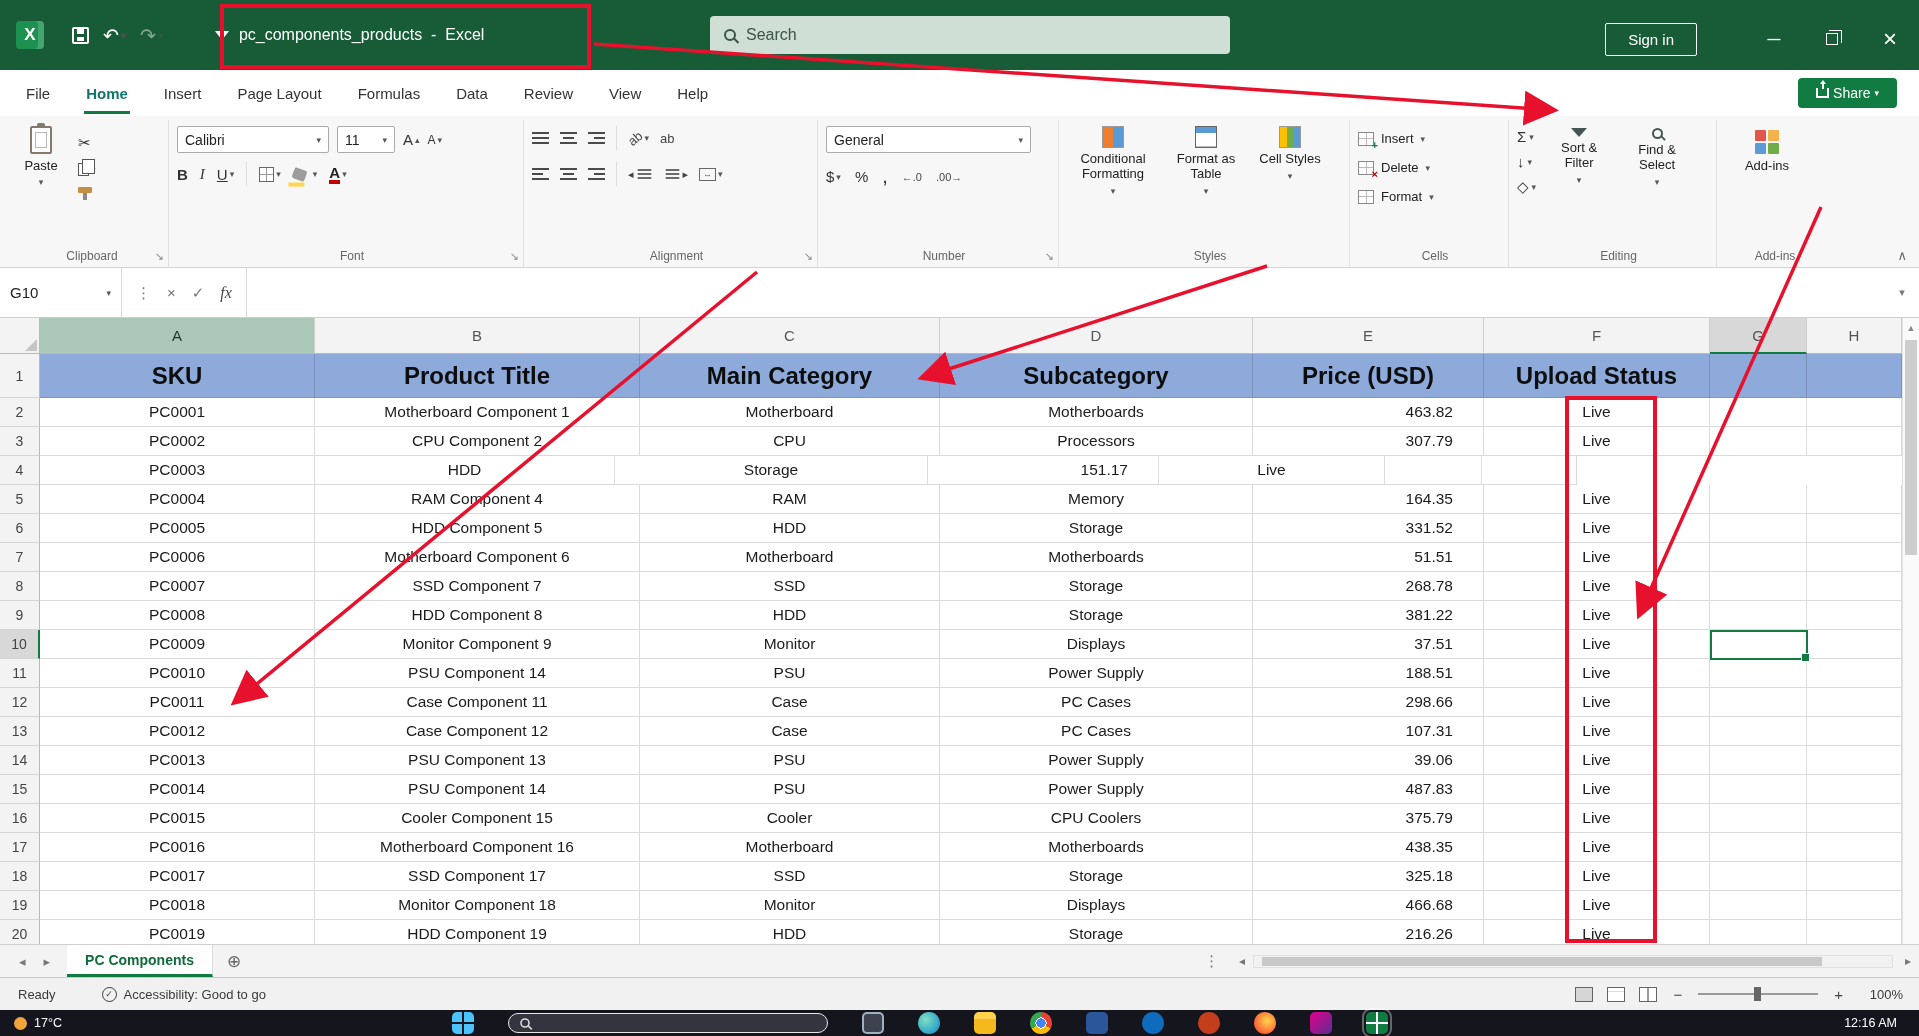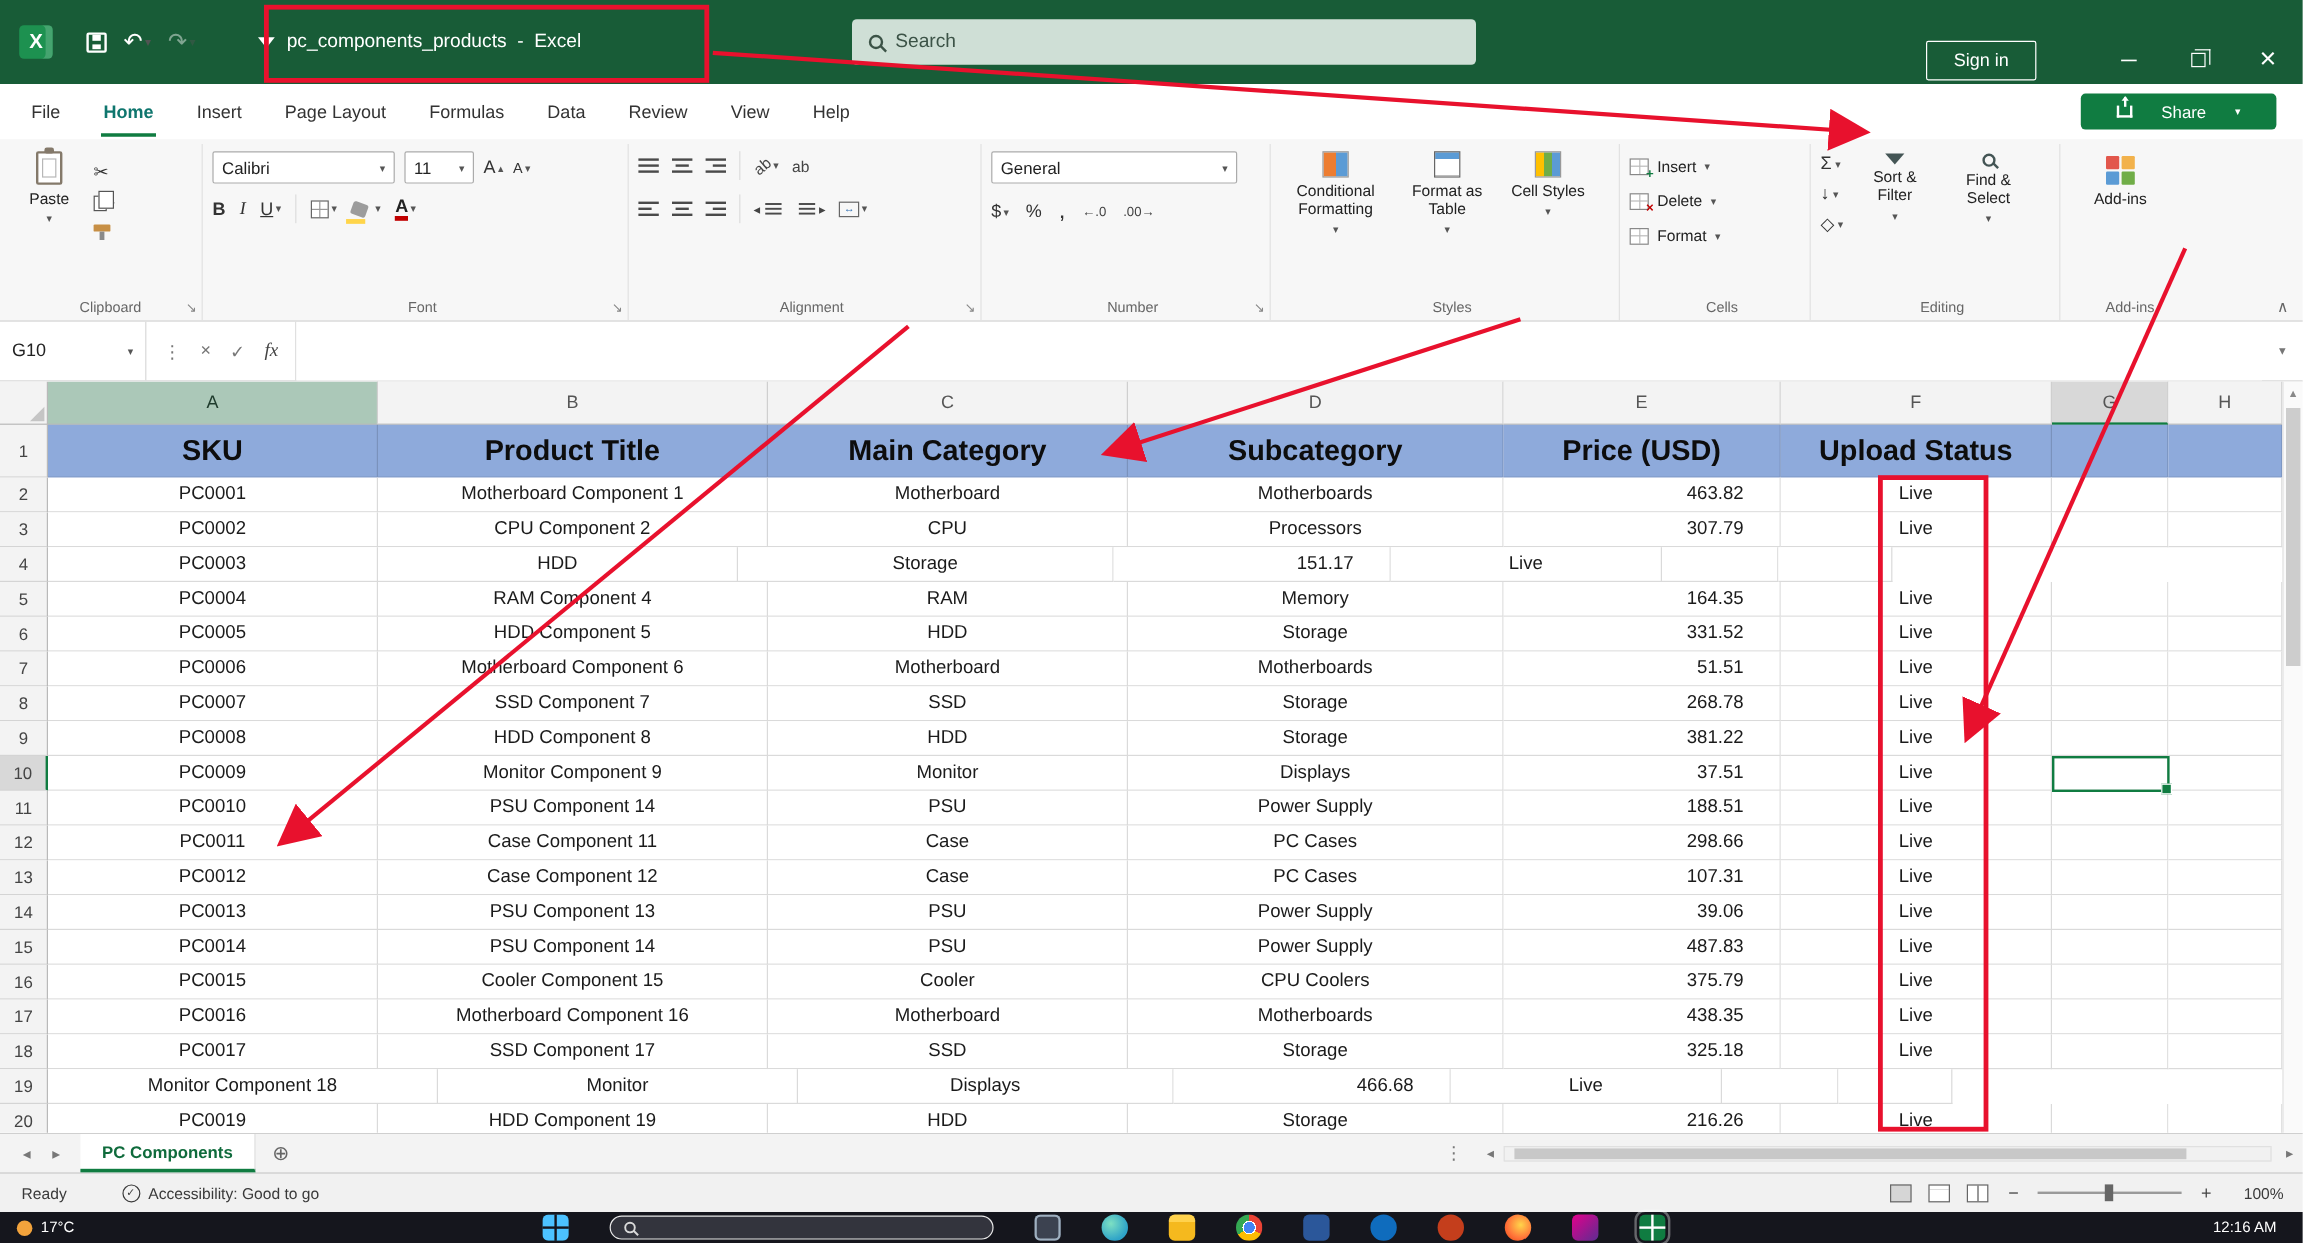--- a/index.html
+++ b/index.html
@@ -18,31 +18,31 @@
   .save-ic:after{content:"";position:absolute;bottom:1px;left:3px;width:7px;height:4px;background:#fff}
   .dim{opacity:.45}
   .doc-title{display:flex;align-items:center;gap:10px;margin-left:52px}
   .funnel{width:0;height:0;border-left:7px solid transparent;border-right:7px solid transparent;border-top:9px solid #fff;position:relative}
   .title-text{font-size:16px;color:#fff;white-space:pre}
   .tb-search{position:absolute;left:710px;top:16px;width:520px;height:38px;background:#cfdfd6;border-radius:4px;display:flex;align-items:center;padding:0 14px;gap:10px}
   .mag{width:12px;height:12px;border:2px solid #3c5347;border-radius:50%;position:relative;flex:none}
   .mag:after{content:"";position:absolute;width:2px;height:7px;background:#3c5347;right:-3px;bottom:-5px;transform:rotate(-45deg)}
   .tb-search input{border:none;outline:none;background:transparent;font-size:16px;color:#2c3f35;width:100%}
   .tb-search input::placeholder{color:#3c5347}
-  .tb-right{position:absolute;right:0;top:15px;height:100%;display:flex;align-items:center}
+  .tb-right{position:absolute;right:0;top:4px;height:100%;display:flex;align-items:center}
   .signin{border:1px solid #fff;color:#fff;font-size:15px;padding:7px 22px;border-radius:2px;margin-right:48px;background:transparent}
   .winbtn{width:58px;height:100%;display:flex;align-items:center;justify-content:center;color:#fff;font-size:18px}
   .restore-ic{width:12px;height:12px;border:1.5px solid #fff;position:relative}
   .restore-ic:before{content:"";position:absolute;top:-4px;left:2px;width:12px;height:12px;border-top:1.5px solid #fff;border-right:1.5px solid #fff}
 
   
   .menubar{height:46px;background:#fff;display:flex;align-items:center;padding-left:24px;gap:32px;position:relative}
   .mtab{font-size:15px;color:#333;padding:12px 2px;cursor:default}
   .mtab.active{color:#0f766e;font-weight:bold;box-shadow:inset 0 -3px 0 #107c41}
-  .share-btn{position:absolute;right:22px;top:8px;background:#107c41;color:#fff;border-radius:4px;height:30px;display:flex;align-items:center;gap:24px;padding:0 30px;font-size:14px}
+  .share-btn{position:absolute;right:22px;top:8px;background:#107c41;color:#fff;border-radius:4px;height:30px;display:flex;align-items:center;gap:4px;padding:0 18px;font-size:14px}
   .share-ic{width:13px;height:10px;border:2px solid #fff;border-top:none;position:relative}
   .share-ic:before{content:"";position:absolute;left:4px;top:-7px;width:2px;height:8px;background:#fff}
   .share-ic:after{content:"";position:absolute;left:2px;top:-8px;width:0;height:0;border-left:3px solid transparent;border-right:3px solid transparent;border-bottom:4px solid #fff}
 
   
   .ribbon{height:152px;background:#f7f7f7;border-bottom:1px solid #d4d4d4;display:flex;padding:4px 4px 0;position:relative}
   .rgroup{position:relative;border-right:1px solid #e2e2e2;padding:6px 8px 24px;flex:none;display:flex;gap:8px}
   .glabel{position:absolute;bottom:4px;left:12px;right:0;text-align:center;font-size:12px;color:#666}
   .launcher{position:absolute;right:4px;bottom:4px;font-size:11px;color:#888}
   .vcol{display:flex;flex-direction:column;gap:9px}
@@ -723,20 +723,21 @@
     <div class="c w-b">SSD Component 17</div>
     <div class="c w-c">SSD</div>
     <div class="c w-d">Storage</div>
     <div class="c w-e num">325.18</div>
     <div class="c w-f">Live</div>
     <div class="c w-g"></div>
     <div class="c w-h"></div>
   </div>
       <div class="grow">
     <div class="rh w-rh">19</div>
+    <div class="c w-a">PC0018</div>
     <div class="c w-b">Monitor Component 18</div>
     <div class="c w-c">Monitor</div>
     <div class="c w-d">Displays</div>
     <div class="c w-e num">466.68</div>
     <div class="c w-f">Live</div>
     <div class="c w-g"></div>
     <div class="c w-h"></div>
   </div>
       <div class="grow">
     <div class="rh w-rh">20</div>

